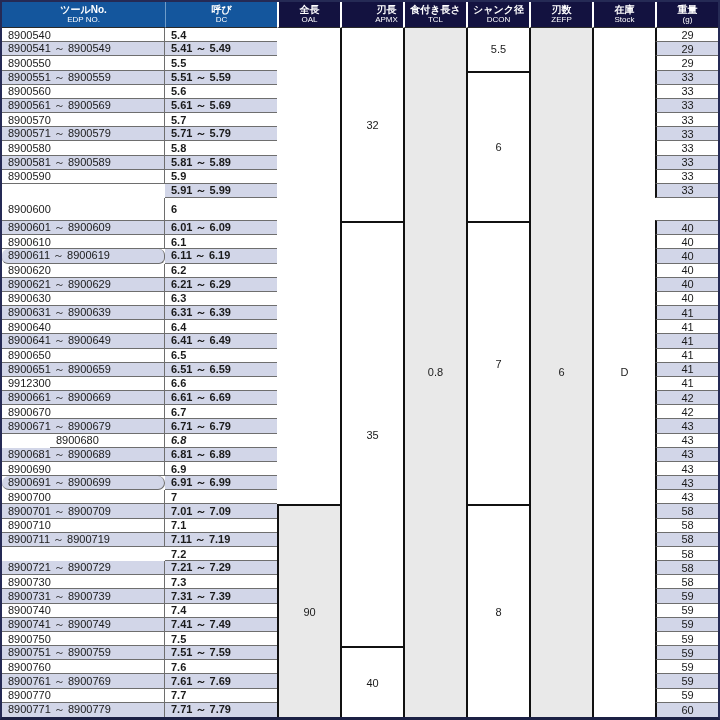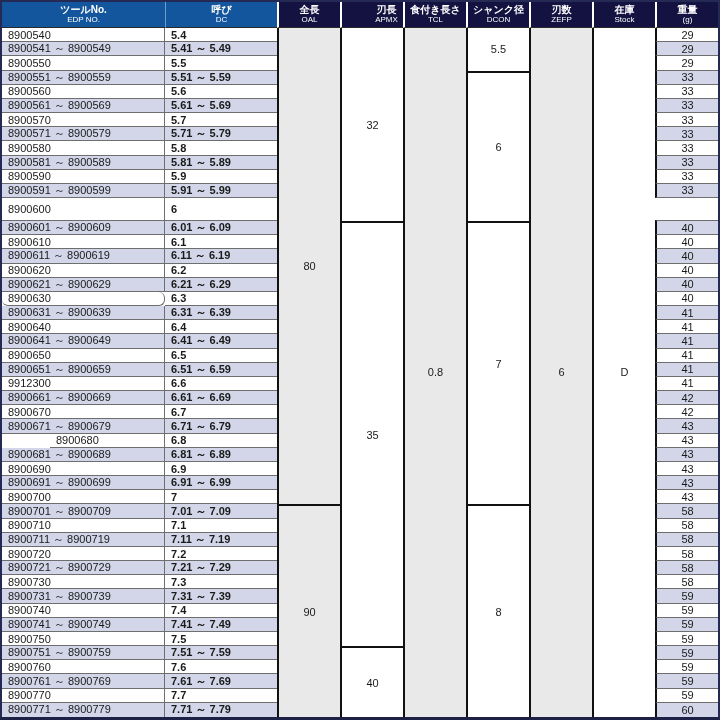--- a/index.html
+++ b/index.html
@@ -113,42 +113,41 @@
     <div class="cell wt stripe" style="grid-area: 9 / 9 / 10;">33</div>
     <div class="cell edp" style="grid-area: 10 / 1 / 11;">8900580</div>
     <div class="cell dc" style="grid-area: 10 / 2 / 11;">5.8</div>
     <div class="cell wt" style="grid-area: 10 / 9 / 11;">33</div>
     <div class="cell edp stripe" style="grid-area: 11 / 1 / 12;">8900581 ～ 8900589</div>
     <div class="cell dc stripe" style="grid-area: 11 / 2 / 12;">5.81 ～ 5.89</div>
     <div class="cell wt stripe" style="grid-area: 11 / 9 / 12;">33</div>
     <div class="cell edp" style="grid-area: 12 / 1 / 13;">8900590</div>
     <div class="cell dc" style="grid-area: 12 / 2 / 13;">5.9</div>
     <div class="cell wt" style="grid-area: 12 / 9 / 13;">33</div>
-    <div class="cell edp stripe" style="grid-area: 13 / 1 / 14;">8900591 ～ 8900599</div>
     <div class="cell dc stripe" style="grid-area: 13 / 2 / 14;">5.91 ～ 5.99</div>
     <div class="cell wt stripe" style="grid-area: 13 / 9 / 14;">33</div>
     <div class="cell edp" style="grid-area: 14 / 1 / 15;">8900600</div>
     <div class="cell dc" style="grid-area: 14 / 2 / 15;">6</div>
     <div class="cell wt" style="grid-area: 14 / 9 / 15; margin-top: 22px;">34</div>
     <div class="cell edp stripe" style="grid-area: 15 / 1 / 16;">8900601 ～ 8900609</div>
     <div class="cell dc stripe" style="grid-area: 15 / 2 / 16;">6.01 ～ 6.09</div>
     <div class="cell wt stripe" style="grid-area: 15 / 9 / 16;">40</div>
     <div class="cell edp" style="grid-area: 16 / 1 / 17;">8900610</div>
     <div class="cell dc" style="grid-area: 16 / 2 / 17;">6.1</div>
     <div class="cell wt" style="grid-area: 16 / 9 / 17;">40</div>
-    <div class="cell edp stripe" style="grid-area: 17 / 1 / 18;">8900611 ～ 8900619</div>
+    <div class="cell edp stripe" style="grid-area: 17 / 1 / 18; border-radius: 6px;">8900611 ～ 8900619</div>
     <div class="cell dc stripe" style="grid-area: 17 / 2 / 18;">6.11 ～ 6.19</div>
     <div class="cell wt stripe" style="grid-area: 17 / 9 / 18;">40</div>
     <div class="cell edp" style="grid-area: 18 / 1 / 19;">8900620</div>
     <div class="cell dc" style="grid-area: 18 / 2 / 19;">6.2</div>
     <div class="cell wt" style="grid-area: 18 / 9 / 19;">40</div>
     <div class="cell edp stripe" style="grid-area: 19 / 1 / 20;">8900621 ～ 8900629</div>
     <div class="cell dc stripe" style="grid-area: 19 / 2 / 20;">6.21 ～ 6.29</div>
     <div class="cell wt stripe" style="grid-area: 19 / 9 / 20;">40</div>
-    <div class="cell edp" style="grid-area: 20 / 1 / 21; border-radius: 6px;">8900630</div>
+    <div class="cell edp" style="grid-area: 20 / 1 / 21;">8900630</div>
     <div class="cell dc" style="grid-area: 20 / 2 / 21;">6.3</div>
     <div class="cell wt" style="grid-area: 20 / 9 / 21;">40</div>
     <div class="cell edp stripe" style="grid-area: 21 / 1 / 22;">8900631 ～ 8900639</div>
     <div class="cell dc stripe" style="grid-area: 21 / 2 / 22;">6.31 ～ 6.39</div>
     <div class="cell wt stripe" style="grid-area: 21 / 9 / 22;">41</div>
     <div class="cell edp" style="grid-area: 22 / 1 / 23;">8900640</div>
     <div class="cell dc" style="grid-area: 22 / 2 / 23;">6.4</div>
     <div class="cell wt" style="grid-area: 22 / 9 / 23;">41</div>
     <div class="cell edp stripe" style="grid-area: 23 / 1 / 24;">8900641 ～ 8900649</div>
     <div class="cell dc stripe" style="grid-area: 23 / 2 / 24;">6.41 ～ 6.49</div>
@@ -165,44 +164,43 @@
     <div class="cell edp stripe" style="grid-area: 27 / 1 / 28;">8900661 ～ 8900669</div>
     <div class="cell dc stripe" style="grid-area: 27 / 2 / 28;">6.61 ～ 6.69</div>
     <div class="cell wt stripe" style="grid-area: 27 / 9 / 28;">42</div>
     <div class="cell edp" style="grid-area: 28 / 1 / 29;">8900670</div>
     <div class="cell dc" style="grid-area: 28 / 2 / 29;">6.7</div>
     <div class="cell wt" style="grid-area: 28 / 9 / 29;">42</div>
     <div class="cell edp stripe" style="grid-area: 29 / 1 / 30;">8900671 ～ 8900679</div>
     <div class="cell dc stripe" style="grid-area: 29 / 2 / 30;">6.71 ～ 6.79</div>
     <div class="cell wt stripe" style="grid-area: 29 / 9 / 30;">43</div>
     <div class="cell edp" style="grid-area: 30 / 1 / 31; margin-left: 48px;">8900680</div>
-    <div class="cell dc" style="grid-area: 30 / 2 / 31;">6.8</div>
+    <div class="cell dc" style="grid-area: 30 / 2 / 31; font-style: italic;">6.8</div>
     <div class="cell wt" style="grid-area: 30 / 9 / 31;">43</div>
     <div class="cell edp stripe" style="grid-area: 31 / 1 / 32;">8900681 ～ 8900689</div>
     <div class="cell dc stripe" style="grid-area: 31 / 2 / 32;">6.81 ～ 6.89</div>
     <div class="cell wt stripe" style="grid-area: 31 / 9 / 32;">43</div>
     <div class="cell edp" style="grid-area: 32 / 1 / 33;">8900690</div>
     <div class="cell dc" style="grid-area: 32 / 2 / 33;">6.9</div>
     <div class="cell wt" style="grid-area: 32 / 9 / 33;">43</div>
-    <div class="cell edp stripe" style="grid-area: 33 / 1 / 34;">8900691 ～ 8900699</div>
+    <div class="cell edp stripe" style="grid-area: 33 / 1 / 34; border-radius: 7px;">8900691 ～ 8900699</div>
     <div class="cell dc stripe" style="grid-area: 33 / 2 / 34;">6.91 ～ 6.99</div>
     <div class="cell wt stripe" style="grid-area: 33 / 9 / 34;">43</div>
     <div class="cell edp" style="grid-area: 34 / 1 / 35;">8900700</div>
     <div class="cell dc" style="grid-area: 34 / 2 / 35;">7</div>
     <div class="cell wt" style="grid-area: 34 / 9 / 35;">43</div>
     <div class="cell edp stripe" style="grid-area: 35 / 1 / 36;">8900701 ～ 8900709</div>
     <div class="cell dc stripe" style="grid-area: 35 / 2 / 36;">7.01 ～ 7.09</div>
     <div class="cell wt stripe" style="grid-area: 35 / 9 / 36;">58</div>
     <div class="cell edp" style="grid-area: 36 / 1 / 37;">8900710</div>
     <div class="cell dc" style="grid-area: 36 / 2 / 37;">7.1</div>
     <div class="cell wt" style="grid-area: 36 / 9 / 37;">58</div>
     <div class="cell edp stripe" style="grid-area: 37 / 1 / 38;">8900711 ～ 8900719</div>
     <div class="cell dc stripe" style="grid-area: 37 / 2 / 38;">7.11 ～ 7.19</div>
     <div class="cell wt stripe" style="grid-area: 37 / 9 / 38;">58</div>
-    <div class="cell edp" style="grid-area: 38 / 1 / 39;">8900720</div>
     <div class="cell dc" style="grid-area: 38 / 2 / 39;">7.2</div>
     <div class="cell wt" style="grid-area: 38 / 9 / 39;">58</div>
     <div class="cell edp stripe" style="grid-area: 39 / 1 / 40;">8900721 ～ 8900729</div>
     <div class="cell dc stripe" style="grid-area: 39 / 2 / 40;">7.21 ～ 7.29</div>
     <div class="cell wt stripe" style="grid-area: 39 / 9 / 40;">58</div>
     <div class="cell edp" style="grid-area: 40 / 1 / 41;">8900730</div>
     <div class="cell dc" style="grid-area: 40 / 2 / 41;">7.3</div>
     <div class="cell wt" style="grid-area: 40 / 9 / 41;">58</div>
     <div class="cell edp stripe" style="grid-area: 41 / 1 / 42;">8900731 ～ 8900739</div>
     <div class="cell dc stripe" style="grid-area: 41 / 2 / 42;">7.31 ～ 7.39</div>
@@ -224,21 +222,20 @@
     <div class="cell wt" style="grid-area: 46 / 9 / 47;">59</div>
     <div class="cell edp stripe" style="grid-area: 47 / 1 / 48;">8900761 ～ 8900769</div>
     <div class="cell dc stripe" style="grid-area: 47 / 2 / 48;">7.61 ～ 7.69</div>
     <div class="cell wt stripe" style="grid-area: 47 / 9 / 48;">59</div>
     <div class="cell edp" style="grid-area: 48 / 1 / 49;">8900770</div>
     <div class="cell dc" style="grid-area: 48 / 2 / 49;">7.7</div>
     <div class="cell wt" style="grid-area: 48 / 9 / 49;">59</div>
     <div class="cell edp stripe lastrow" style="grid-area: 49 / 1 / 50;">8900771 ～ 8900779</div>
     <div class="cell dc stripe lastrow" style="grid-area: 49 / 2 / 50;">7.71 ～ 7.79</div>
     <div class="cell wt stripe lastrow" style="grid-area: 49 / 9 / 50;">60</div>
-    <div class="merged mgray" style="grid-area: 2 / 3 / 35;">80</div>
     <div class="merged mgray seg" style="grid-area: 35 / 3 / 50;">90</div>
     <div class="merged mwhite" style="grid-area: 2 / 4 / 15;">32</div>
     <div class="merged mwhite seg" style="grid-area: 15 / 4 / 45;">35</div>
     <div class="merged mwhite seg" style="grid-area: 45 / 4 / 50;">40</div>
     <div class="merged mgray" style="grid-area: 2 / 5 / 50;">0.8</div>
     <div class="merged mwhite" style="grid-area: 2 / 6 / 5;">5.5</div>
     <div class="merged mwhite seg" style="grid-area: 5 / 6 / 15;">6</div>
     <div class="merged mwhite seg" style="grid-area: 15 / 6 / 35;">7</div>
     <div class="merged mwhite seg" style="grid-area: 35 / 6 / 50;">8</div>
     <div class="merged mgray" style="grid-area: 2 / 7 / 50;">6</div>

